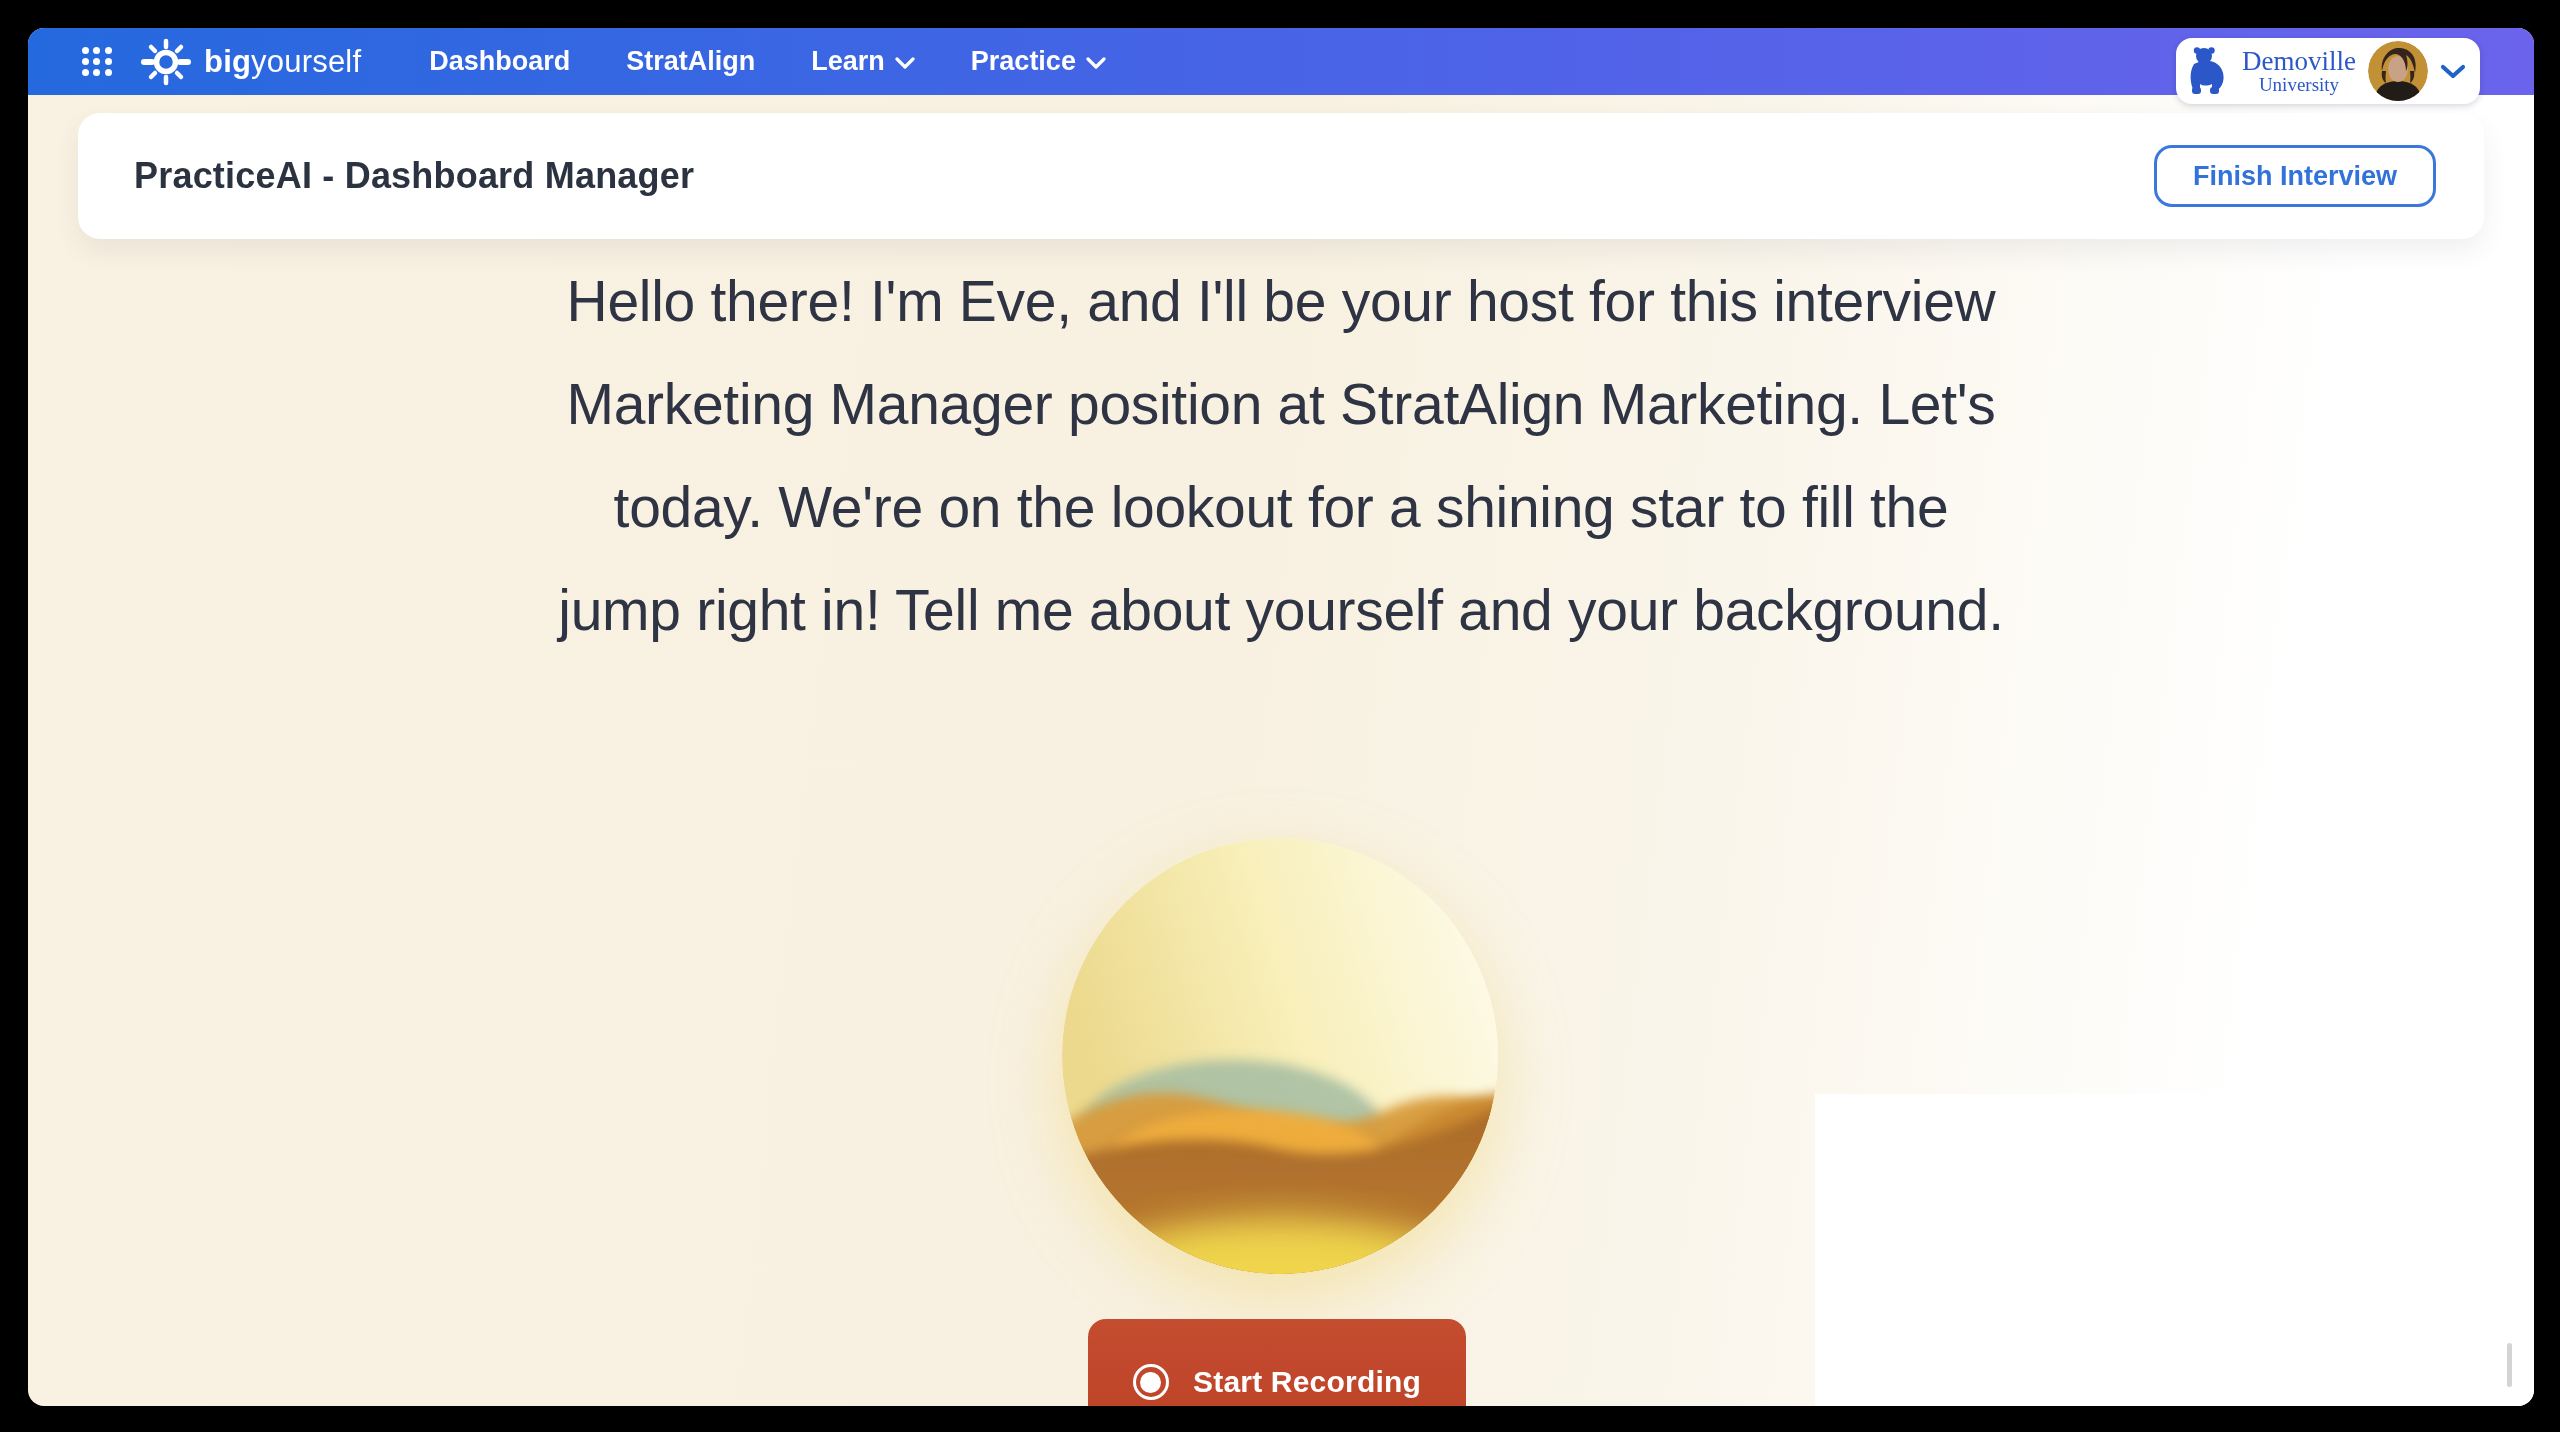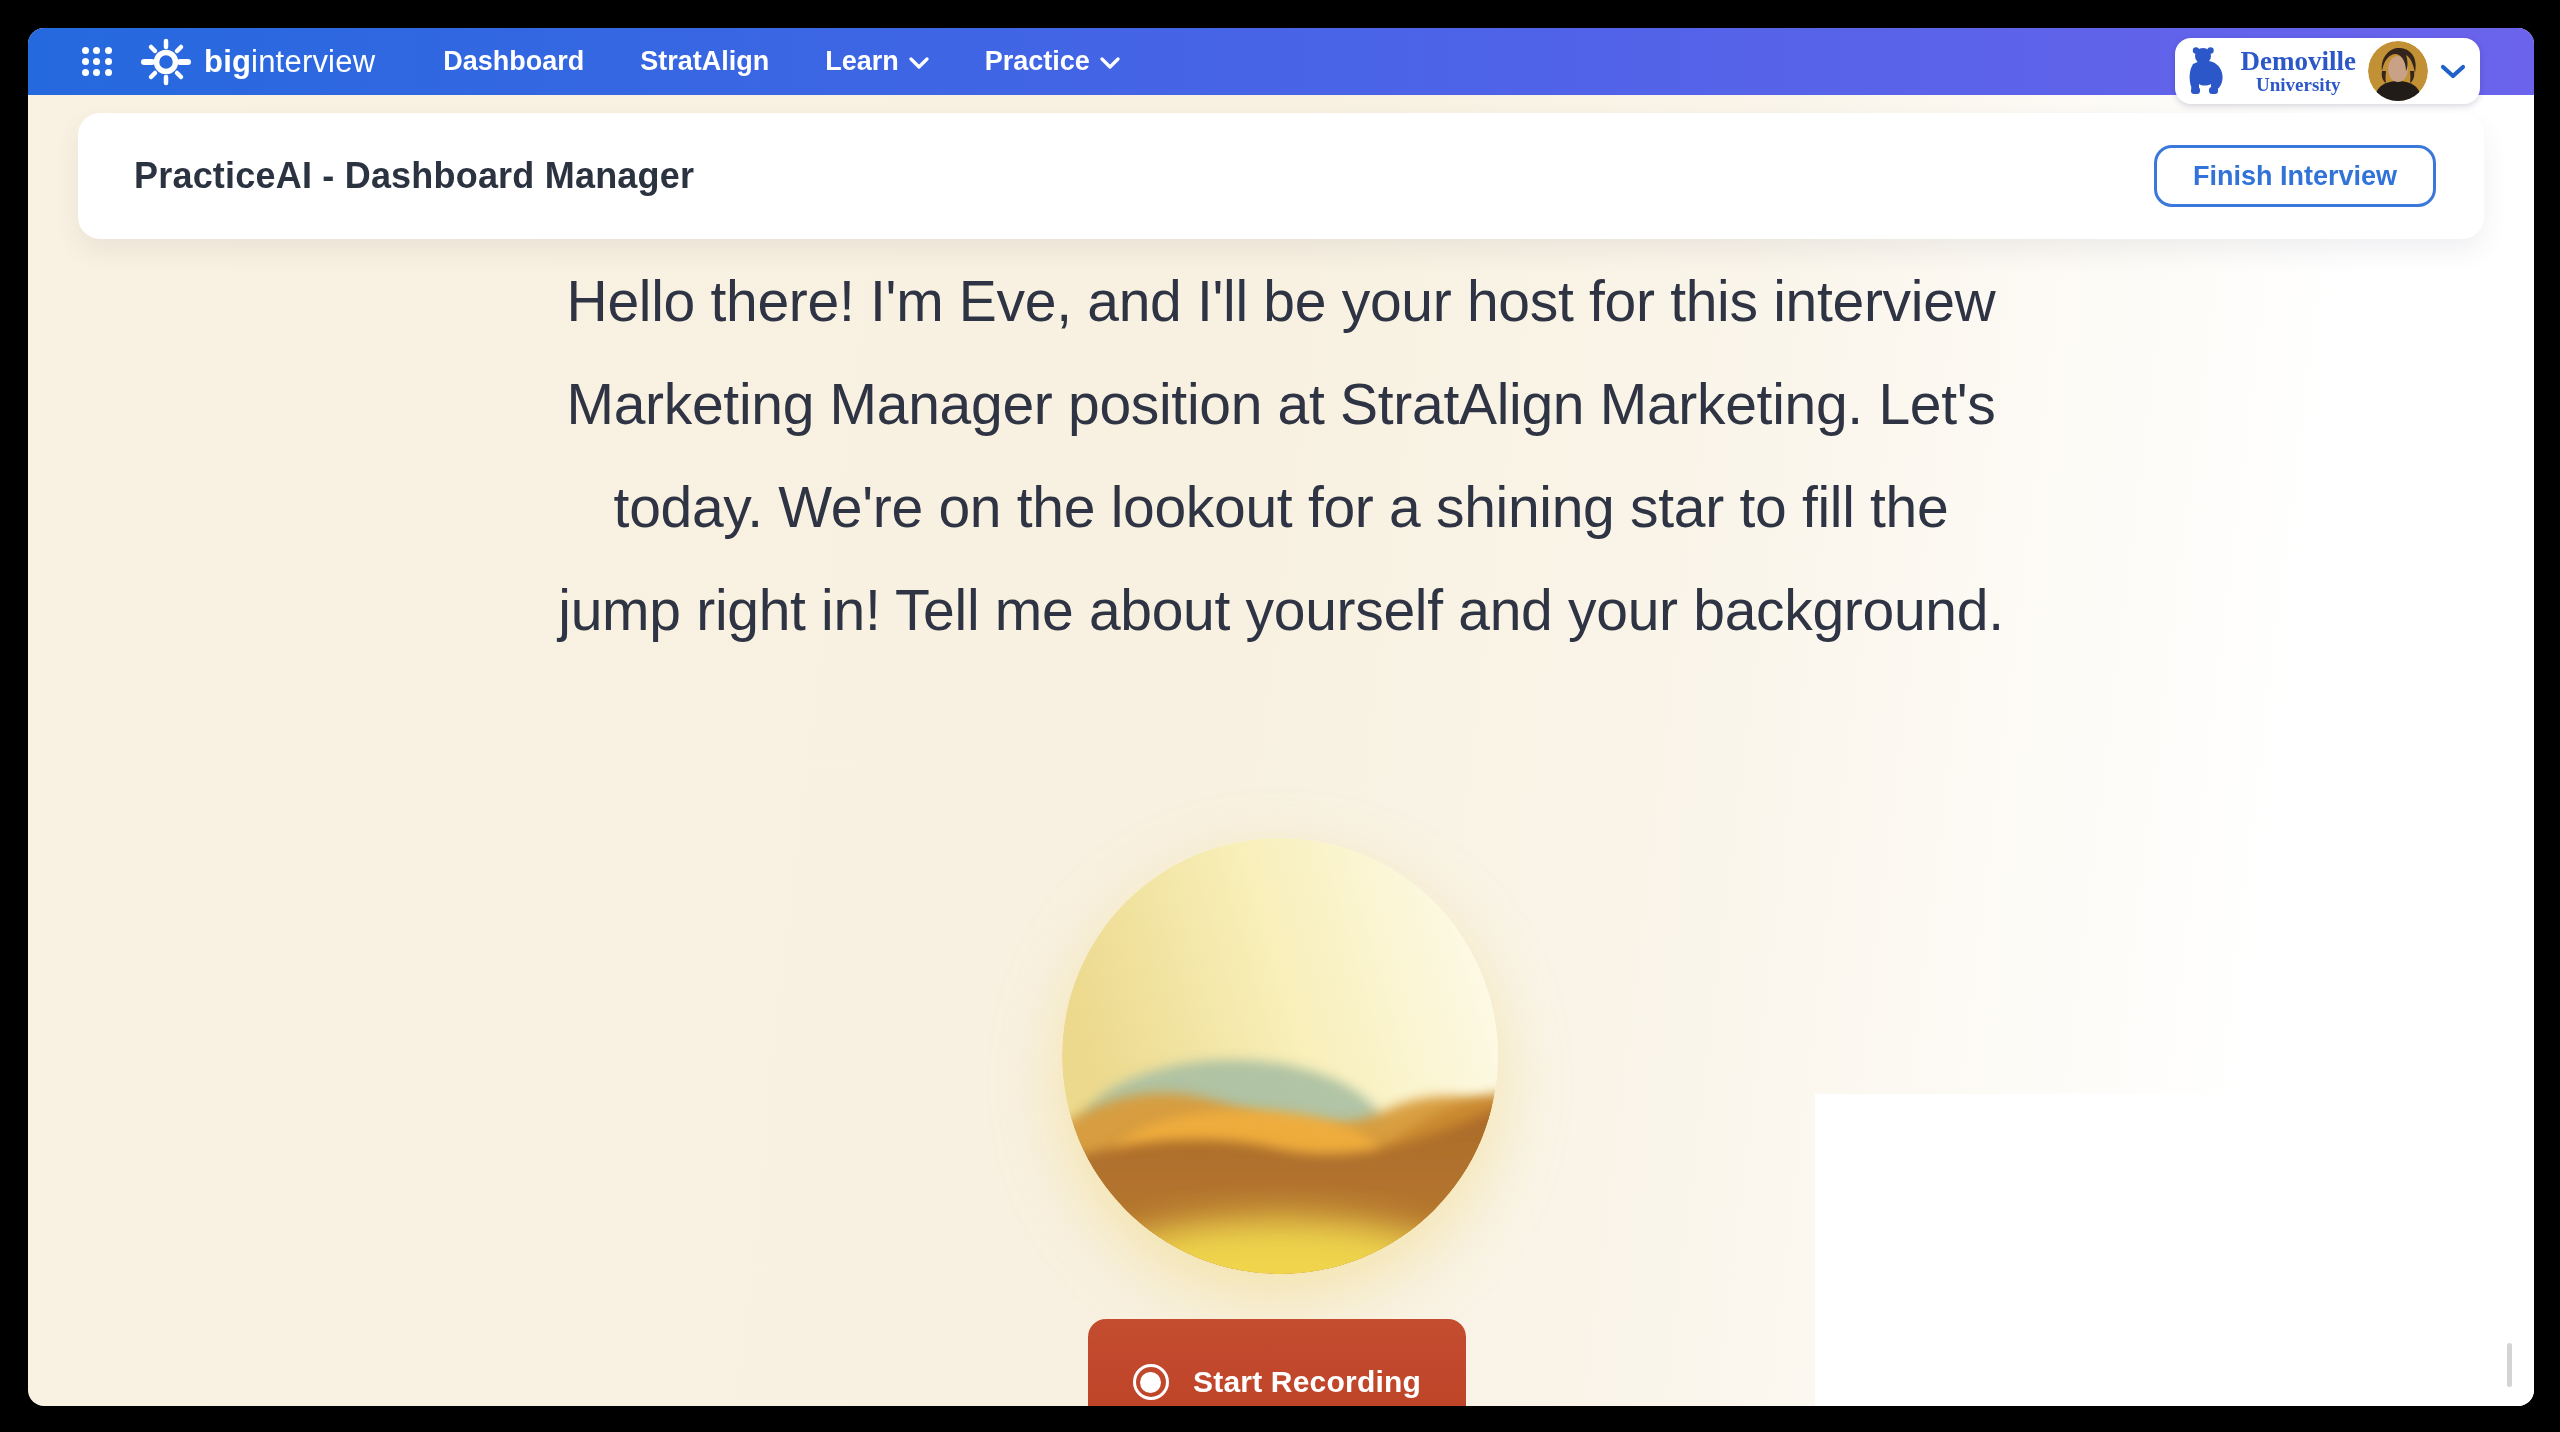--- a/index.html
+++ b/index.html
@@ -26,21 +26,21 @@
   .brand .b{font-weight:800;}
   .brand .l{font-weight:300;}
   .nav-items{display:flex;align-items:center;margin-left:68px;gap:56px;}
   .nav-item{display:flex;align-items:center;gap:10px;font-size:27px;font-weight:600;cursor:pointer;}
   .nav-item svg{margin-top:3px;}
   .account-pill{
     position:absolute;right:54px;top:10px;height:66px;background:#fff;border-radius:16px;
     display:flex;align-items:center;padding:0 14px 0 12px;gap:12px;cursor:pointer;
     box-shadow:0 2px 6px rgba(20,30,80,.18);
   }
-  .org-text{text-align:center;font-family:"Liberation Serif",serif;color:#2b57c8;line-height:1.02;font-weight:bold;}
+  .org-text{text-align:center;font-family:"Liberation Serif",serif;color:#2b57c8;line-height:1.02;}
   .org-line1{font-size:27px;}
   .org-line2{font-size:19px;}
   .avatar{width:60px;height:60px;border-radius:50%;overflow:hidden;flex:0 0 auto;}
   
   .header-card{
     position:absolute;left:50px;top:85px;width:2406px;height:126px;background:#fff;
     border-radius:22px;box-shadow:0 12px 26px rgba(60,60,90,.08);
     display:flex;align-items:center;justify-content:space-between;
   }
   .page-title{margin-left:56px;font-size:36px;font-weight:700;color:#2b3240;letter-spacing:.2px;}
@@ -106,21 +106,21 @@
           <line x1="28" y1="7" x2="28" y2="13" stroke-width="4.5"></line>
           <line x1="28" y1="43" x2="28" y2="49" stroke-width="4.5"></line>
           <line x1="13" y1="13" x2="17" y2="17" stroke-width="4.5"></line>
           <line x1="39" y1="39" x2="43" y2="43" stroke-width="4.5"></line>
           <line x1="43" y1="13" x2="39" y2="17" stroke-width="4.5"></line>
           <line x1="17" y1="39" x2="13" y2="43" stroke-width="4.5"></line>
         </svg>
       </span>
       <div class="brand">
         <span class="b">big</span>
-        <span class="l">interview</span>
+        <span class="l">yourself</span>
       </div>
     </div>
 
     <div class="nav-items">
       <div class="nav-item">
         <span>Dashboard</span>
       </div>
       <div class="nav-item">
         <span>StratAlign</span>
       </div>

